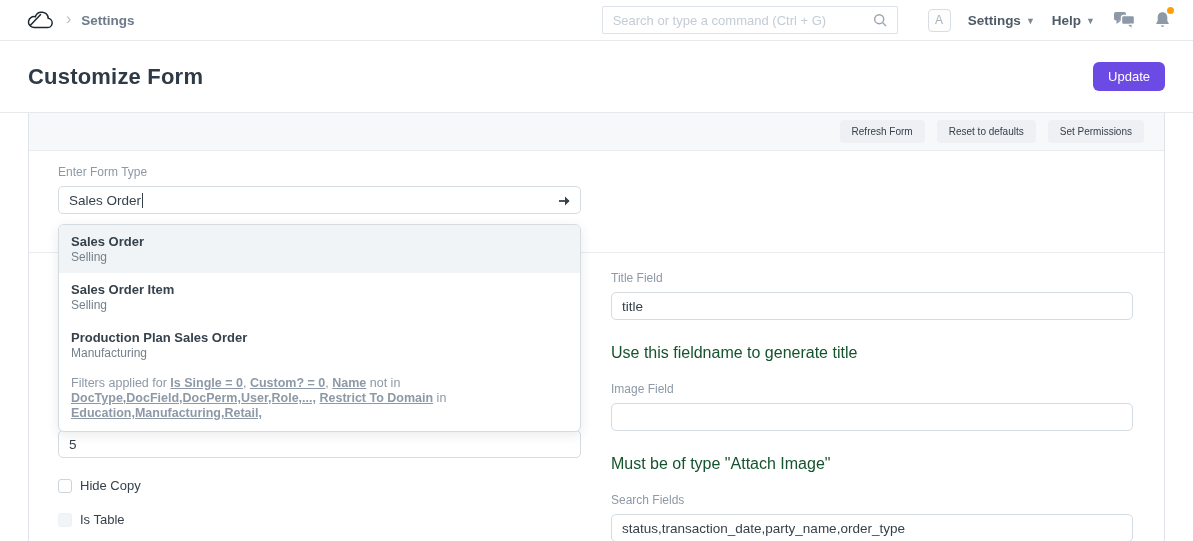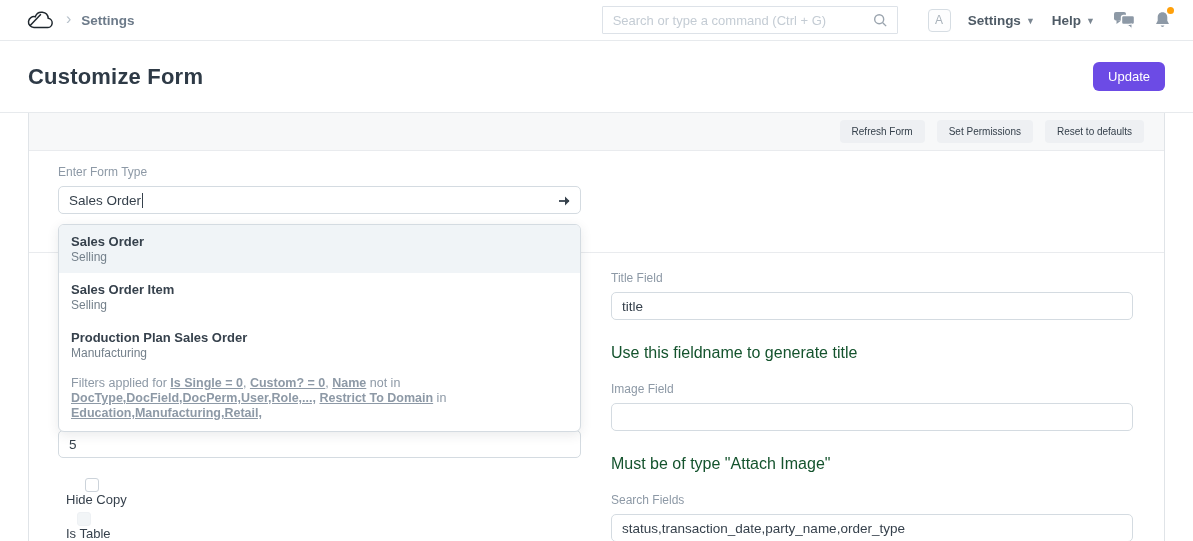--- a/index.html
+++ b/index.html
@@ -35,21 +35,21 @@
 
   .fld-label { font-size:12px; color:#8d99a6; margin-bottom:7px; display:block; }
   .fld-input { width:100%; height:28px; border:1px solid #d4dbe1; border-radius:5px; padding:0 10px; font-size:13.5px; color:#36414c; outline:none; background:#fff; font-family:"Liberation Sans", sans-serif; }
   .fld-help { font-size:16px; color:#14532d; margin-top:24px; }
 
   
   .formtype-field { position:absolute; left:29px; top:52px; width:523px; }
   .link-wrap { position:relative; }
   .link-arrow { position:absolute; right:9px; top:7px; }
   .num-field { position:absolute; left:29px; top:317px; width:523px; }
-  .chk-row { position:absolute; left:29px; display:flex; align-items:center; cursor:pointer;flex-direction:column; }
+  .chk-row { position:absolute; left:29px; display:flex; align-items:center; cursor:pointer; }
   .chk-row.row1 { top:365px; }
   .chk-row.row2 { top:399px; }
   .chk-box { width:14px; height:14px; border:1px solid #ccd3da; border-radius:3px; background:#fff; }
   .chk-box.disabled { background:#f2f5f7; border-color:#eef1f4; }
   .chk-label { font-size:13px; color:#36414c; margin-left:8px; }
 
   
   .dropdown { position:absolute; left:29px; top:111px; width:523px; background:#fff; border:1px solid #d4dbe1; border-radius:6px; box-shadow:0 3px 12px rgba(35,49,62,.10); z-index:10; overflow:hidden; }
   .dd-item { padding:8px 12px 0 12px; height:48px; cursor:pointer; }
   .dd-item.active { background:#f0f4f7; }
@@ -118,22 +118,22 @@
   </div>
 
   <div class="page-head">
     <h1 class="page-title">Customize Form</h1>
     <button class="btn-primary" style="background: rgb(108, 75, 229);">Update</button>
   </div>
 
   <div class="card">
     <div class="card-toolbar">
       <button class="btn-default">Refresh Form</button>
+      <button class="btn-default">Reset to defaults</button>
       <button class="btn-default">Set Permissions</button>
-      <button class="btn-default">Reset to defaults</button>
     </div>
 
     <div class="divider"></div>
 
     <div class="formtype-field">
       <label class="fld-label">Enter Form Type</label>
       <div class="link-wrap">
         <div class="fld-input" style="display:flex;align-items:center;">
           <span>Sales Order</span>
             <span class="caret-bar"></span>

